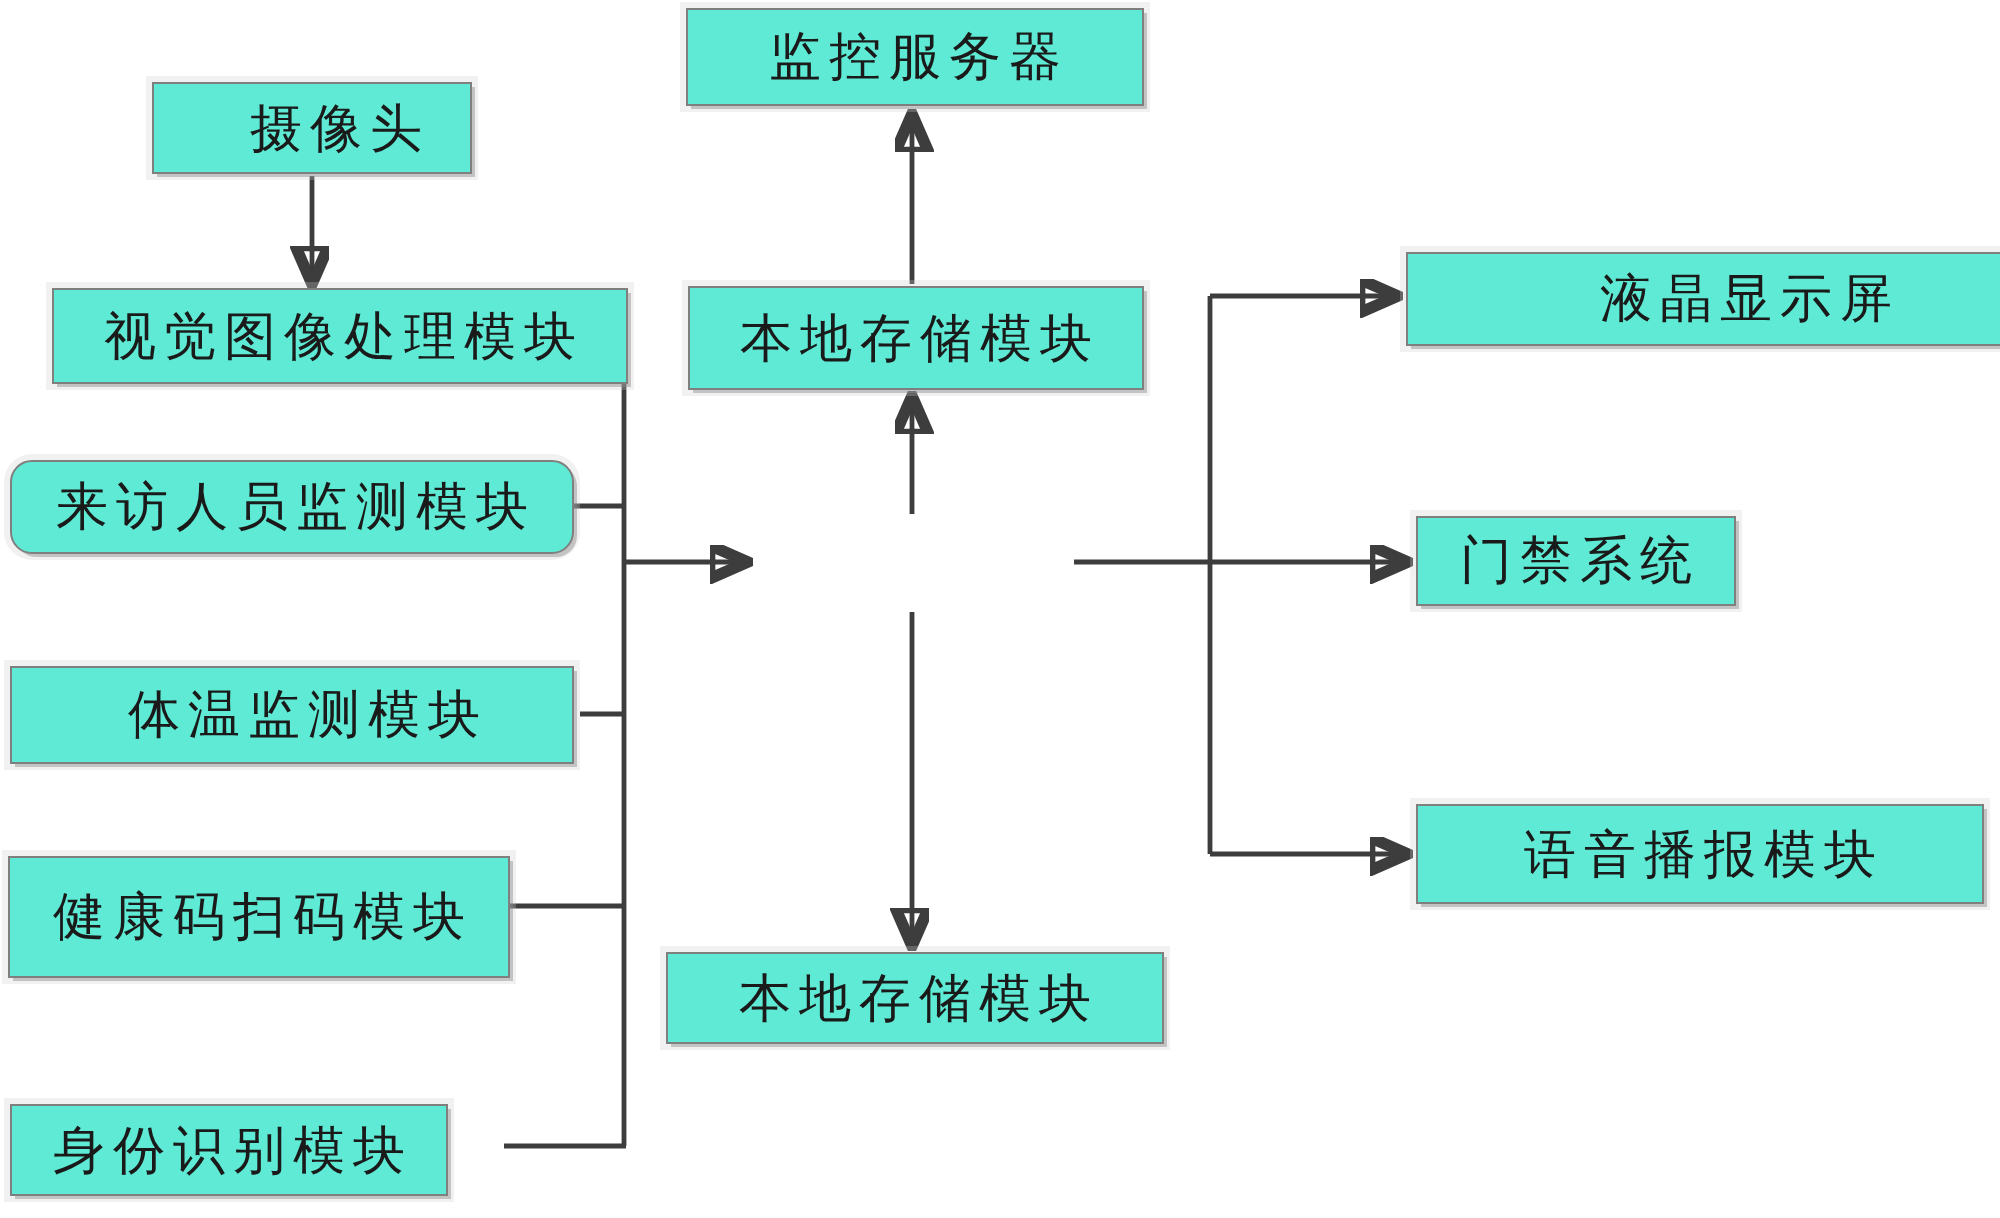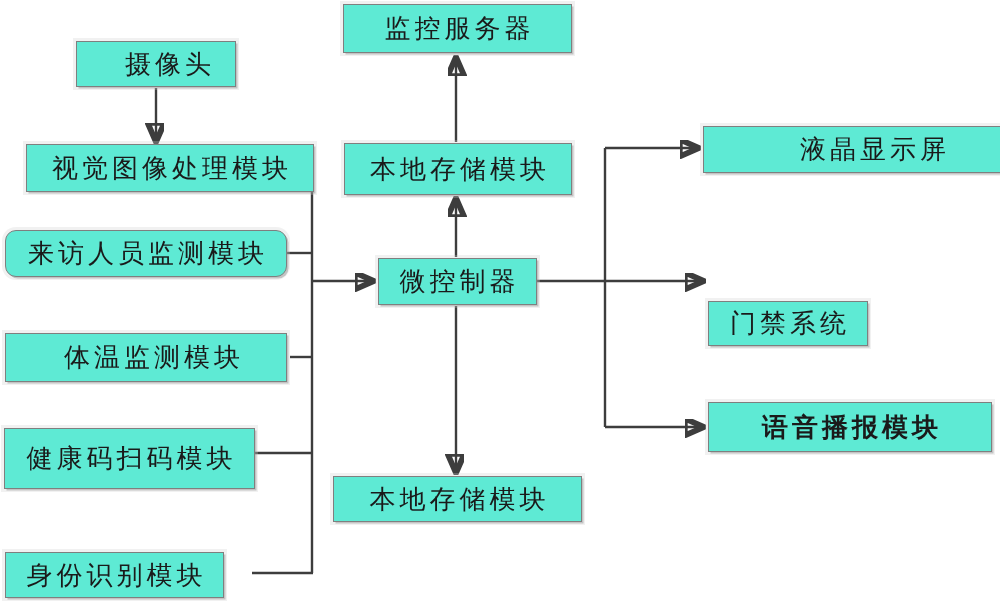--- a/index.html
+++ b/index.html
@@ -46,22 +46,22 @@
   .n-camera                 { left: 76px;  top: 41px;  width: 160px; height: 46px; padding-left: 24px; }
   .n-monitor-server         { left: 343px; top: 4px;   width: 229px; height: 49px; }
   .n-data-transmission      { left: 344px; top: 143px; width: 228px; height: 52px; }
   .n-microcontroller        { left: 378px; top: 258px; width: 159px; height: 47px; }
   .n-visual-processing      { left: 26px;  top: 144px; width: 288px; height: 48px; }
   .n-visitor-monitoring     { left: 5px;   top: 230px; width: 282px; height: 47px; border-radius: 11px; }
   .n-temperature-monitoring { left: 5px;   top: 333px; width: 282px; height: 49px; padding-left: 12px; }
   .n-health-code-scanning   { left: 4px;   top: 428px; width: 251px; height: 61px; }
   .n-identity-recognition   { left: 5px;   top: 552px; width: 219px; height: 46px; }
   .n-lcd-display            { left: 703px; top: 126px; width: 340px; height: 47px; }
-  .n-access-control         { left: 708px; top: 258px; width: 160px; height: 45px; margin-top: 43px; }
-  .n-voice-broadcast        { left: 708px; top: 402px; width: 284px; height: 50px; font-weight: bold; }
+  .n-access-control         { left: 708px; top: 258px; width: 160px; height: 45px; }
+  .n-voice-broadcast        { left: 708px; top: 402px; width: 284px; height: 50px; }
   .n-local-storage          { left: 333px; top: 476px; width: 249px; height: 46px; }
 </style>
 </head>
 <body>
 
 <div class="stage">
 
   <svg class="wires" viewBox="0 0 1000 609" xmlns="http://www.w3.org/2000/svg">
     <defs>
       <marker id="arrow" markerUnits="strokeWidth" markerWidth="9" markerHeight="8" refX="8" refY="3.5" orient="auto">
@@ -115,23 +115,20 @@
   </div>
 
   <div class="node n-monitor-server">
     <span>监控服务器</span>
   </div>
 
   <div class="node n-data-transmission">
     <span>本地存储模块</span>
   </div>
 
-  <div class="node n-microcontroller">
-    <span>微控制器</span>
-  </div>
 
   <div class="node n-visual-processing">
     <span>视觉图像处理模块</span>
   </div>
 
   <div class="node n-visitor-monitoring">
     <span>来访人员监测模块</span>
   </div>
 
   <div class="node n-temperature-monitoring">

